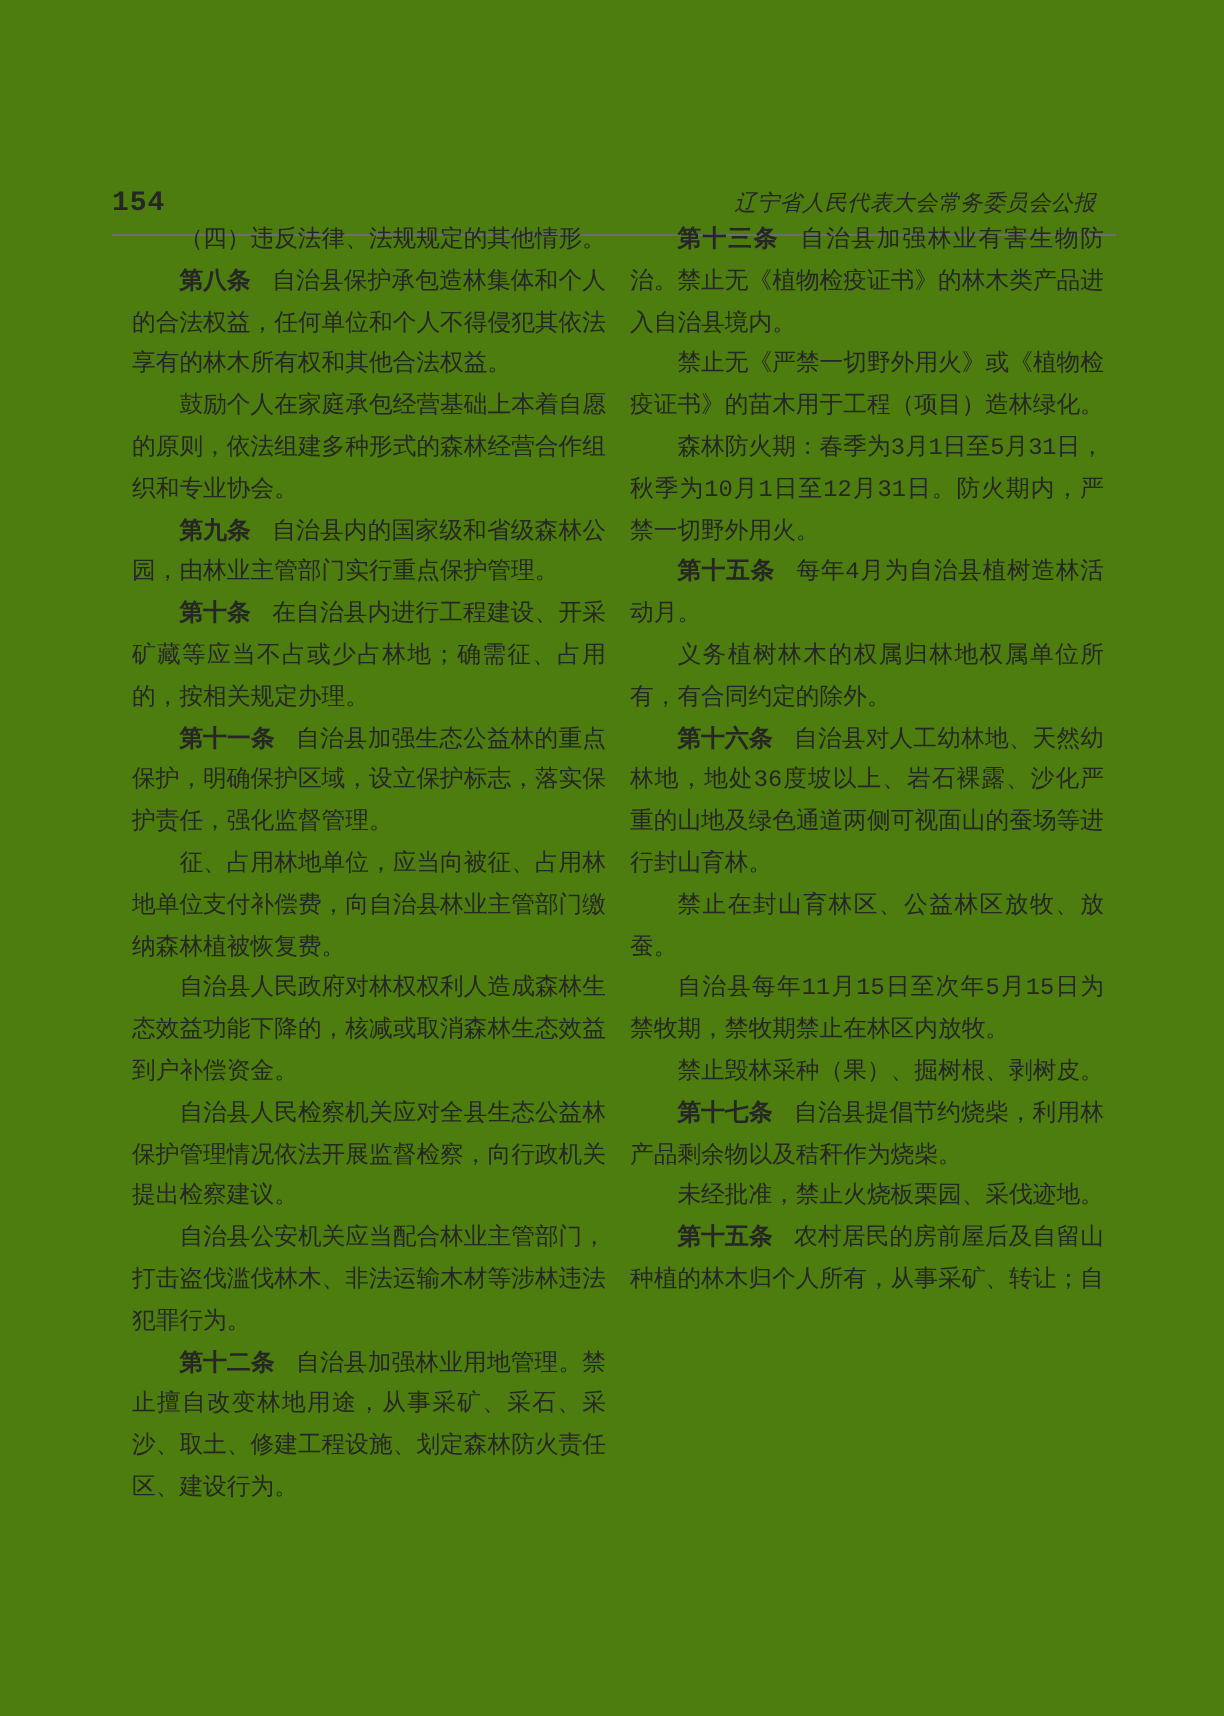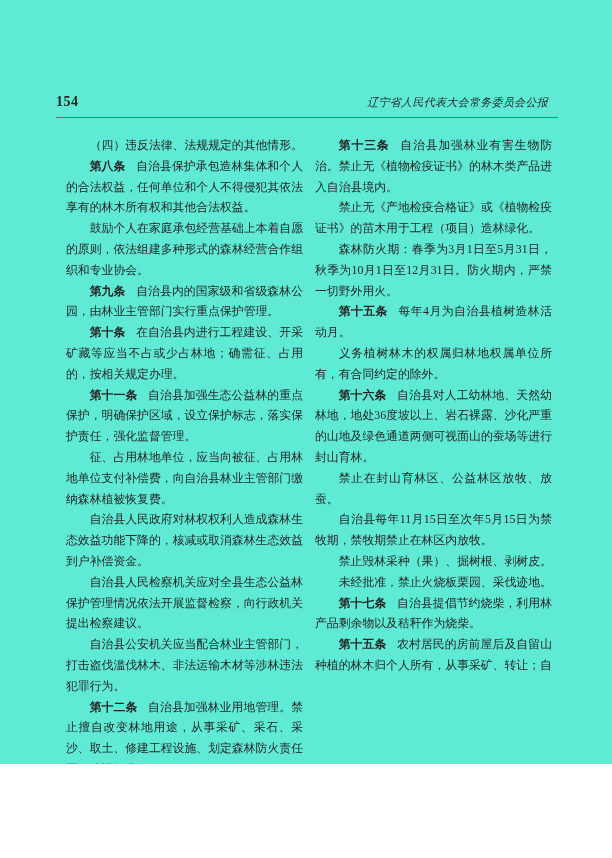--- a/index.html
+++ b/index.html
@@ -3,24 +3,24 @@
 <meta charset="utf-8">
 <style>
   html, body {
     margin: 0;
     padding: 0;
     background: #ffffff;
   }
   .page {
     position: relative;
     width: 612px;
-    height: 764px;
-    background: #5eead4;
+    height: 858px;
+    background: #4d7c0f;
     overflow: hidden;
-    font-family: Liberation Serif, serif;
+    font-family: Liberation Mono, monospace;
     color: #262626;
   }
   .header {
     position: absolute;
     left: 56px;
     top: 94px;
     width: 502px;
     display: flex;
     justify-content: space-between;
     align-items: baseline;
@@ -40,21 +40,21 @@
     position: absolute;
     left: 56px;
     top: 117px;
     width: 502px;
     height: 1px;
     background: #6e6e6e;
   }
   .columns {
     position: absolute;
     left: 66px;
-    top: 135px;
+    top: 110px;
     width: 486px;
     display: flex;
     gap: 12px;
   }
   .col {
     width: 237px;
     font-size: 11.85px;
     line-height: 20.8px;
     text-align: justify;
   }
@@ -90,27 +90,27 @@
       <p class="para"><span class="article-label">第十一条</span><span>自治县加强生态公益林的重点保护，明确保护区域，设立保护标志，落实保护责任，强化监督管理。</span></p>
       <p class="para"><span>征、占用林地单位，应当向被征、占用林地单位支付补偿费，向自治县林业主管部门缴纳森林植被恢复费。</span></p>
       <p class="para"><span>自治县人民政府对林权权利人造成森林生态效益功能下降的，核减或取消森林生态效益到户补偿资金。</span></p>
       <p class="para"><span>自治县人民检察机关应对全县生态公益林保护管理情况依法开展监督检察，向行政机关提出检察建议。</span></p>
       <p class="para"><span>自治县公安机关应当配合林业主管部门，打击盗伐滥伐林木、非法运输木材等涉林违法犯罪行为。</span></p>
       <p class="para"><span class="article-label">第十二条</span><span>自治县加强林业用地管理。禁止擅自改变林地用途，从事采矿、采石、采沙、取土、修建工程设施、划定森林防火责任区、建设行为。</span></p>
     </div>
 
     <div class="col">
       <p class="para"><span class="article-label">第十三条</span><span>自治县加强林业有害生物防治。禁止无《植物检疫证书》的林木类产品进入自治县境内。</span></p>
-      <p class="para"><span>禁止无《产地检疫合格证》或《植物检疫证书》的苗木用于工程（项目）造林绿化。</span></p>
+      <p class="para"><span>禁止无《严禁一切野外用火》或《植物检疫证书》的苗木用于工程（项目）造林绿化。</span></p>
       <p class="para"><span>森林防火期：春季为3月1日至5月31日，秋季为10月1日至12月31日。防火期内，严禁一切野外用火。</span></p>
       <p class="para"><span class="article-label">第十五条</span><span>每年4月为自治县植树造林活动月。</span></p>
       <p class="para"><span>义务植树林木的权属归林地权属单位所有，有合同约定的除外。</span></p>
       <p class="para"><span class="article-label">第十六条</span><span>自治县对人工幼林地、天然幼林地，地处36度坡以上、岩石裸露、沙化严重的山地及绿色通道两侧可视面山的蚕场等进行封山育林。</span></p>
       <p class="para"><span>禁止在封山育林区、公益林区放牧、放蚕。</span></p>
       <p class="para"><span>自治县每年11月15日至次年5月15日为禁牧期，禁牧期禁止在林区内放牧。</span></p>
       <p class="para"><span>禁止毁林采种（果）、掘树根、剥树皮。</span></p>
+      <p class="para"><span class="article-label">第十七条</span><span>自治县提倡节约烧柴，利用林产品剩余物以及秸秆作为烧柴。</span></p>
       <p class="para"><span>未经批准，禁止火烧板栗园、采伐迹地。</span></p>
-      <p class="para"><span class="article-label">第十七条</span><span>自治县提倡节约烧柴，利用林产品剩余物以及秸秆作为烧柴。</span></p>
       <p class="para"><span class="article-label">第十五条</span><span>农村居民的房前屋后及自留山种植的林木归个人所有，从事采矿、转让；自</span></p>
     </div>
 
   </div>
 </div>
 
 </body></html>

